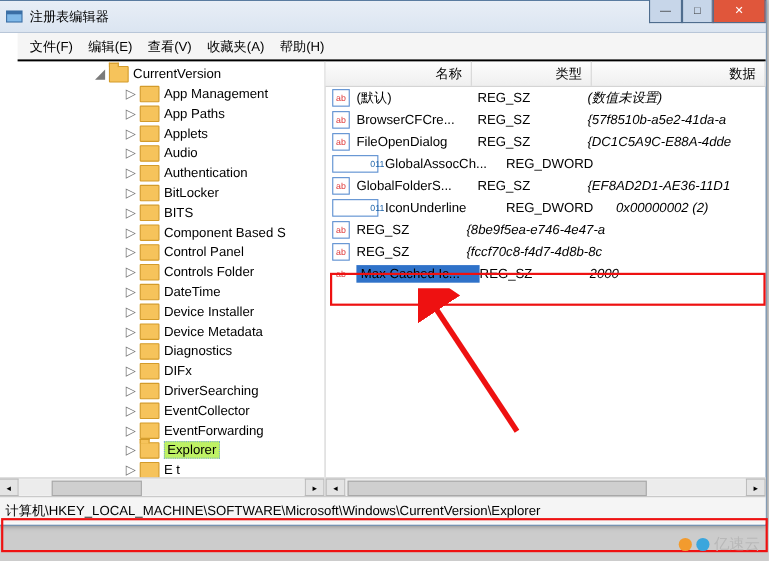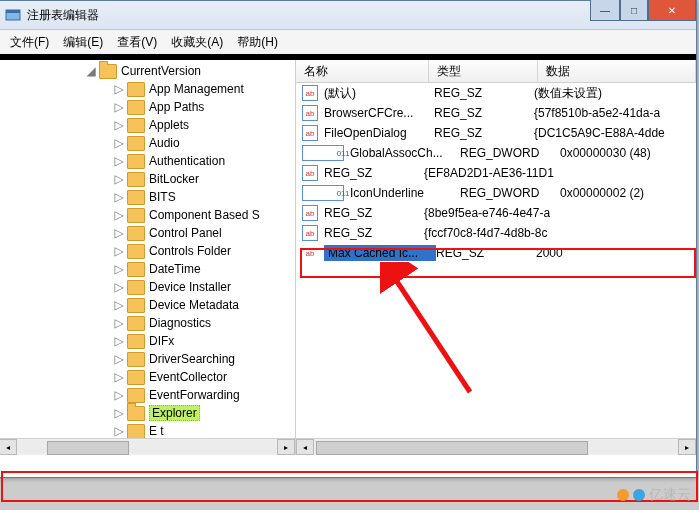--- a/index.html
+++ b/index.html
@@ -27,22 +27,22 @@
   }
   .title-icon { width: 16px; height: 16px; margin: 0 6px; }
   .title-text { color: #000; flex: 1; }
   .win-btns { position: absolute; right: 0; top: -1px; display: flex; }
   .win-btn { width: 28px; height: 20px; display:flex; align-items:center; justify-content:center;
     border: 1px solid #4f6d8e; border-top:none; font-size: 10px; color:#fff;}
   .win-min { background:#c7d6e9; color:#333; width:28px;}
   .win-max { background:#c7d6e9; color:#333; width:26px;}
   .win-close { background:#e0563b; width:46px;}
   .menubar {
-    height: 20px; background:#f5f5f5; border-bottom:6px solid #000000;
-    display:flex; align-items:center; padding: 2px 4px;
+    height: 20px; background:#f5f5f5; border-bottom:2px solid #000000;
+    display:flex; align-items:center; padding: 2px 4px; margin-left: 17px;
   }
   .menu-item { padding: 1px 7px; cursor:default; }
   .content { display:flex; height: 395px; }
   .tree-pane {
     width: 296px; border-right:1px solid #d0d0d0; overflow:hidden; position:relative;
     background:#fff;
   }
   .tree { padding-top:2px; }
   .tree-row { display:flex; align-items:center; height:18px; white-space:nowrap;}
   .tree-row .tw { display:inline-block; width:12px; text-align:center; color:#7a7a7a;}
@@ -56,31 +56,31 @@
     background:#f0f0f0; border-top:1px solid #d0d0d0; display:flex; align-items:center;}
   .tree-scroll .sbtn{width:16px;height:14px;background:#e4e4e4;border:1px solid #b8b8b8;
     display:flex;align-items:center;justify-content:center;font-size:8px;}
   .tree-scroll .track{flex:1;height:14px;background:#ececec;position:relative;}
   .tree-scroll .thumb{position:absolute;left:30px;top:1px;width:80px;height:12px;
     background:#cfcfcf;border:1px solid #a8a8a8;}
 
   .list-pane { flex:1; position:relative; }
   .list-header { display:flex; height:22px; border-bottom:1px solid #d0d0d0;
     background:linear-gradient(#fdfdfd,#efefef);}
-  .col { border-right:1px solid #d6d6d6; padding:3px 8px; }
+  .col { border-right:1px solid #d6d6d6; padding:3px 8px;text-align:right; }
   .col-name{width:116px;} .col-type{width:92px;} .col-data{flex:1;}
   .list-body{}
   .vrow { display:flex; align-items:center; height:20px;}
   .vicon { width:16px; height:16px; margin:0 6px 0 6px; border:1px solid #5a8ed0;
     background:#fff; font-size:8px; color:#d33; display:flex; align-items:center;
     justify-content:center; box-sizing:border-box;}
   .vicon.bin{color:#2266aa;padding-left:40px;}
   .vname { width:106px; overflow:hidden; text-overflow:ellipsis; white-space:nowrap; padding-right:4px;}
   .vtype { width:100px; }
-  .vdata { flex:1; overflow:hidden; white-space:nowrap;}
+  .vdata { flex:1; overflow:hidden; white-space:nowrap;font-style:italic;}
   .vrow.selected { }
   .vrow.selected .vicon{border-color:#fff;}
   .vrow.selected .vname{background:#2f72c9;color:#000000;padding:1px 4px;width:104px;}
   .highlight-box { position:absolute; border:2px solid #e11; pointer-events:none;}
   .hb1 { left:300px; top:248px; width:392px; height:26px; }
   .hb2 { left:1px; top:471px; width:693px; height:27px; }
   .status {
     height:20px; border-top:1px solid #c0c0c0; display:flex; align-items:center;
     padding:2px 6px; background:#f5f5f5; font-size:12px;
   }
@@ -265,24 +265,24 @@
           <div class="vrow">
             <span class="vicon ">ab</span>
             <span class="vname">FileOpenDialog</span>
             <span class="vtype">REG_SZ</span>
             <span class="vdata">{DC1C5A9C-E88A-4dde</span>
           </div>
           <div class="vrow">
             <span class="vicon bin">011</span>
             <span class="vname">GlobalAssocCh...</span>
             <span class="vtype">REG_DWORD</span>
-            <span class="vdata">0x00000030 (48)</span>
-          </div>
-          <div class="vrow">
-            <span class="vicon ">ab</span>
+          </div>
+          <div class="vrow">
+            <span class="vicon ">ab</span>
+            <span class="vname">GlobalFolderS...</span>
             <span class="vtype">REG_SZ</span>
             <span class="vdata">{EF8AD2D1-AE36-11D1</span>
           </div>
           <div class="vrow">
             <span class="vicon bin">011</span>
             <span class="vname">IconUnderline</span>
             <span class="vtype">REG_DWORD</span>
             <span class="vdata">0x00000002 (2)</span>
           </div>
           <div class="vrow">
@@ -305,20 +305,23 @@
       <div class="list-scroll">
         <div class="sbtn">◂</div>
         <div class="track">
             <div class="thumb"></div>
           </div>
         <div class="sbtn">▸</div>
       </div>
     </div>
   </div>
 
+  <div class="status">
+    <span>计算机\HKEY_LOCAL_MACHINE\SOFTWARE\Microsoft\Windows\CurrentVersion\Explorer</span>
+  </div>
 </div>
 
 <div class="highlight-box hb1"></div>
 <div class="highlight-box hb2"></div>
 
 <svg class="arrow" style="left:380px;top:262px" width="110" height="140">
   <defs>
       <marker id="ah" markerWidth="12" markerHeight="12" refX="2" refY="5" orient="auto">
     <path d="M0,0 L0,10 L12,5 z" fill="#e11"></path>
       </marker>

